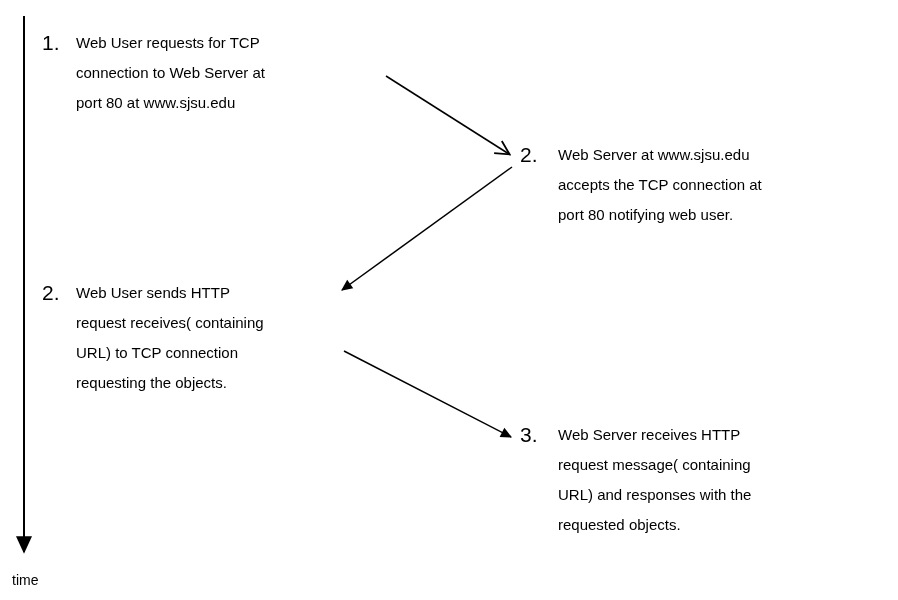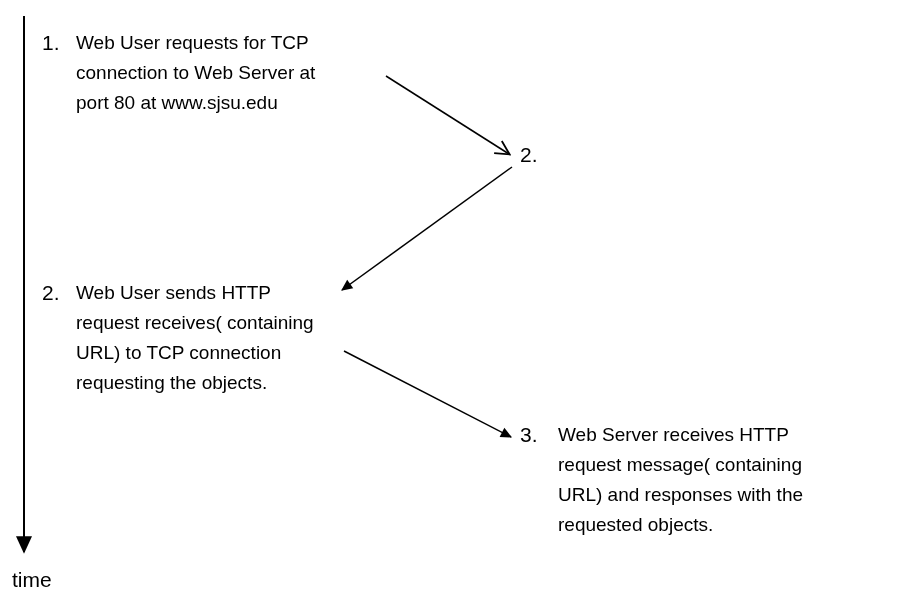--- a/index.html
+++ b/index.html
@@ -29,38 +29,38 @@
     display: flex;
     align-items: flex-start;
   }
   .step-num {
     font-size: 21px;
     line-height: 30px;
     white-space: pre;
     flex: 0 0 auto;
   }
   .step-text {
-    font-size: 19px;
+    font-size: 15px;
     line-height: 30px;
     white-space: pre-line;
     flex: 0 0 auto;
   }
   .step-left .step-num  { width: 34px; }
   .step-right .step-num { width: 38px; }
 
   #block-1 { left: 42px;  top: 28px;  width: 360px; }
   #block-2 { left: 520px; top: 140px; width: 370px; }
   #block-3 { left: 42px;  top: 278px; width: 360px; }
   #block-4 { left: 520px; top: 420px; width: 370px; }
 
   #time-label {
     position: absolute;
     left: 12px;
     top: 566px;
-    font-size: 21px;
+    font-size: 14px;
     line-height: 28px;
     white-space: pre;
   }
 </style>
 </head>
 <body>
 
 <div id="canvas">
 
   <svg id="arrow-layer" viewBox="0 0 898 600" width="898" height="600" xmlns="http://www.w3.org/2000/svg">
@@ -87,20 +87,23 @@
 
   <div class="step-block step-left" id="block-1">
     <span class="step-num">1.</span>
     <span class="step-text">Web User requests for TCP
 connection to Web Server at
 port 80 at www.sjsu.edu</span>
   </div>
 
   <div class="step-block step-right" id="block-2">
     <span class="step-num">2.</span>
+    <span class="step-text">Web Server at www.sjsu.edu
+accepts the TCP connection at
+port 80 notifying web user.</span>
   </div>
 
   <div class="step-block step-left" id="block-3">
     <span class="step-num">2.</span>
     <span class="step-text">Web User sends HTTP
 request receives( containing
 URL)  to TCP connection
 requesting the objects.</span>
   </div>
 

